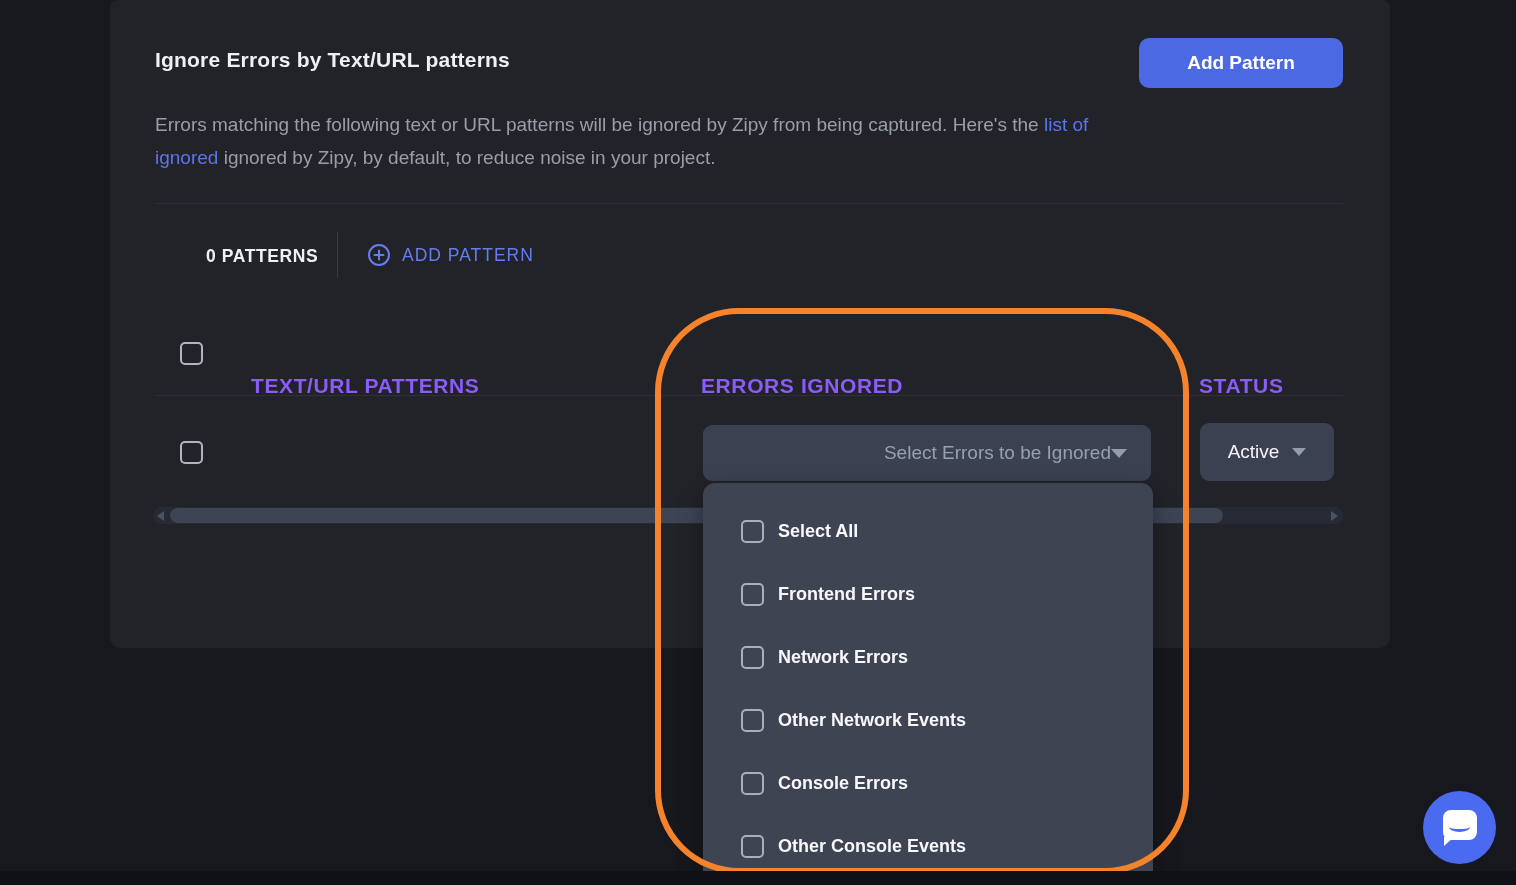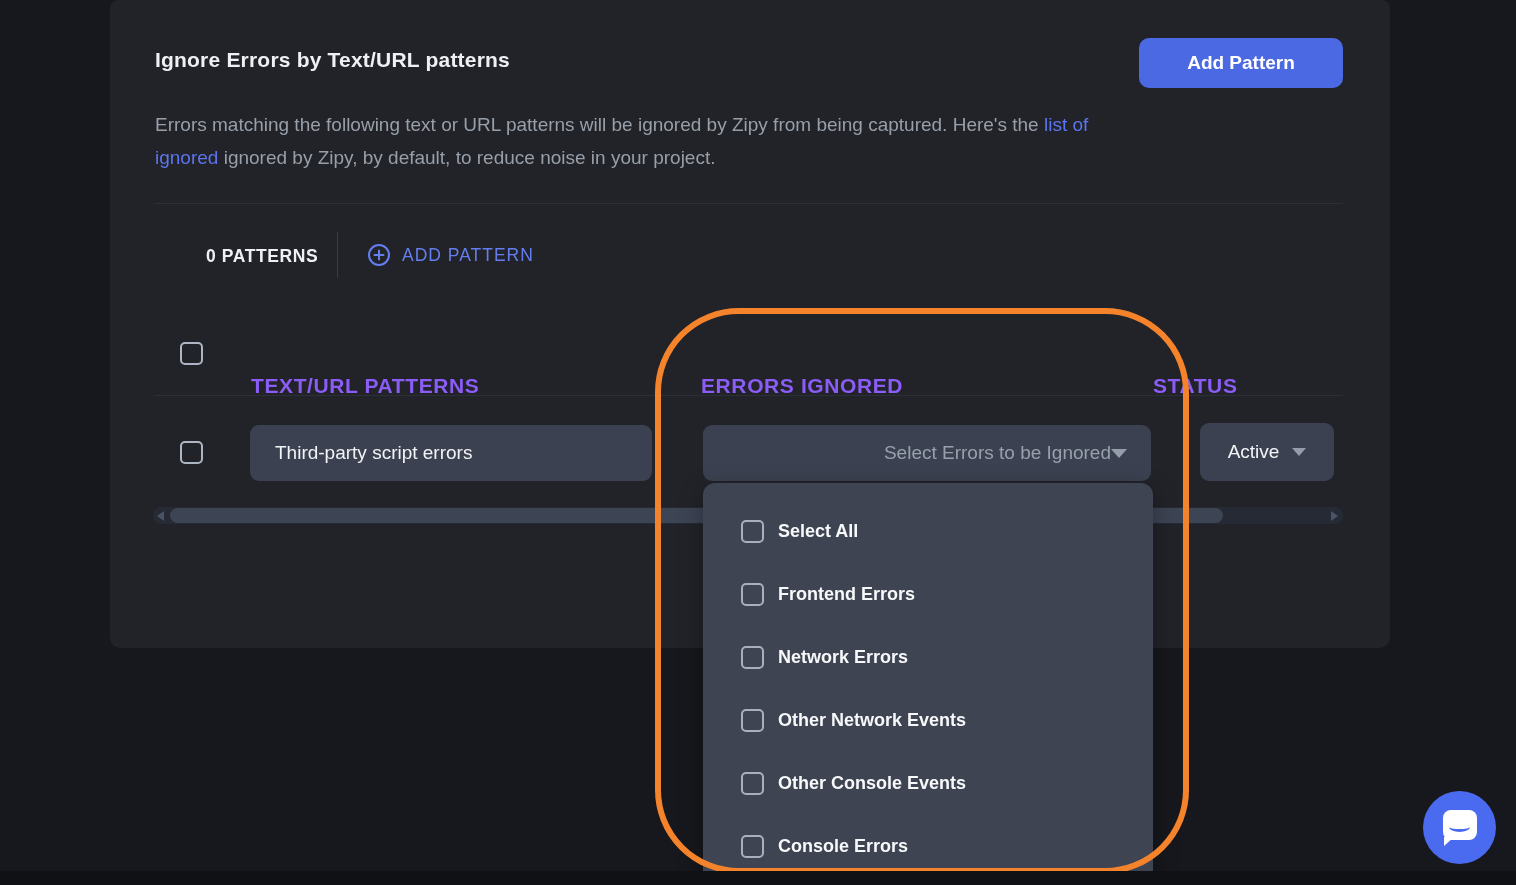--- a/index.html
+++ b/index.html
@@ -157,29 +157,26 @@
           <path d="M12 7.5v9M7.5 12h9" stroke="#657eef" stroke-width="2" stroke-linecap="round"></path>
         </svg>
       </span>
       <span class="lbl">ADD PATTERN</span>
     </div>
 
     <div class="checkbox hdr-checkbox"></div>
 
     <div class="col-hdr" style="left:141px">TEXT/URL PATTERNS</div>
     <div class="col-hdr" style="left:591px">ERRORS IGNORED</div>
-    <div class="col-hdr" style="left:1043px">STATUS</div>
+    <div class="col-hdr" style="left:1089px">STATUS</div>
 
     <div class="divider" style="top:395px"></div>
 
     <div class="checkbox row-checkbox"></div>
 
-    <div class="pill pill-input">
-      <span>Third-party script errors</span>
-    </div>
 
     <div class="pill pill-select">
       <span>Select Errors to be Ignored</span>
       <span class="caret-down"></span>
     </div>
 
     <div class="pill pill-status">
       <span>Active</span>
       <span class="caret-sm"></span>
     </div>
@@ -203,25 +200,25 @@
     <div class="dd-item">
       <span class="checkbox"></span>
       <span class="lbl">Network Errors</span>
     </div>
     <div class="dd-item">
       <span class="checkbox"></span>
       <span class="lbl">Other Network Events</span>
     </div>
     <div class="dd-item">
       <span class="checkbox"></span>
+      <span class="lbl">Console Errors</span>
+    </div>
+    <div class="dd-item">
+      <span class="checkbox"></span>
       <span class="lbl">Other Console Events</span>
-    </div>
-    <div class="dd-item">
-      <span class="checkbox"></span>
-      <span class="lbl">Console Errors</span>
     </div>
   </div>
 
   <div class="annotation"></div>
 
   <div class="chat-fab">
     <span>
       <span class="chat-bubble">
         <span class="chat-smile"></span>
       </span>

